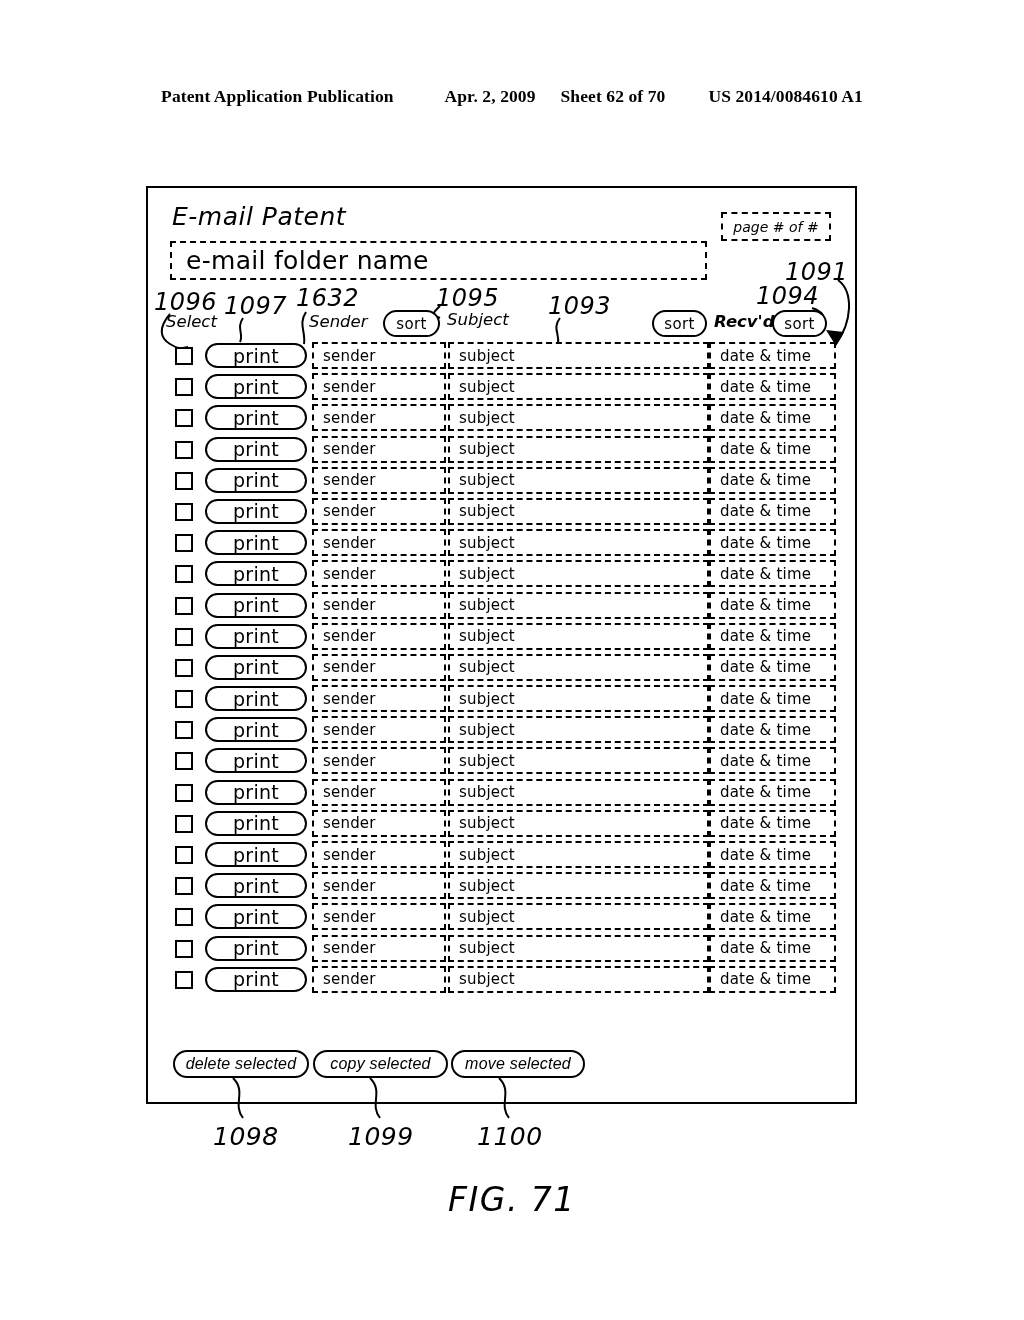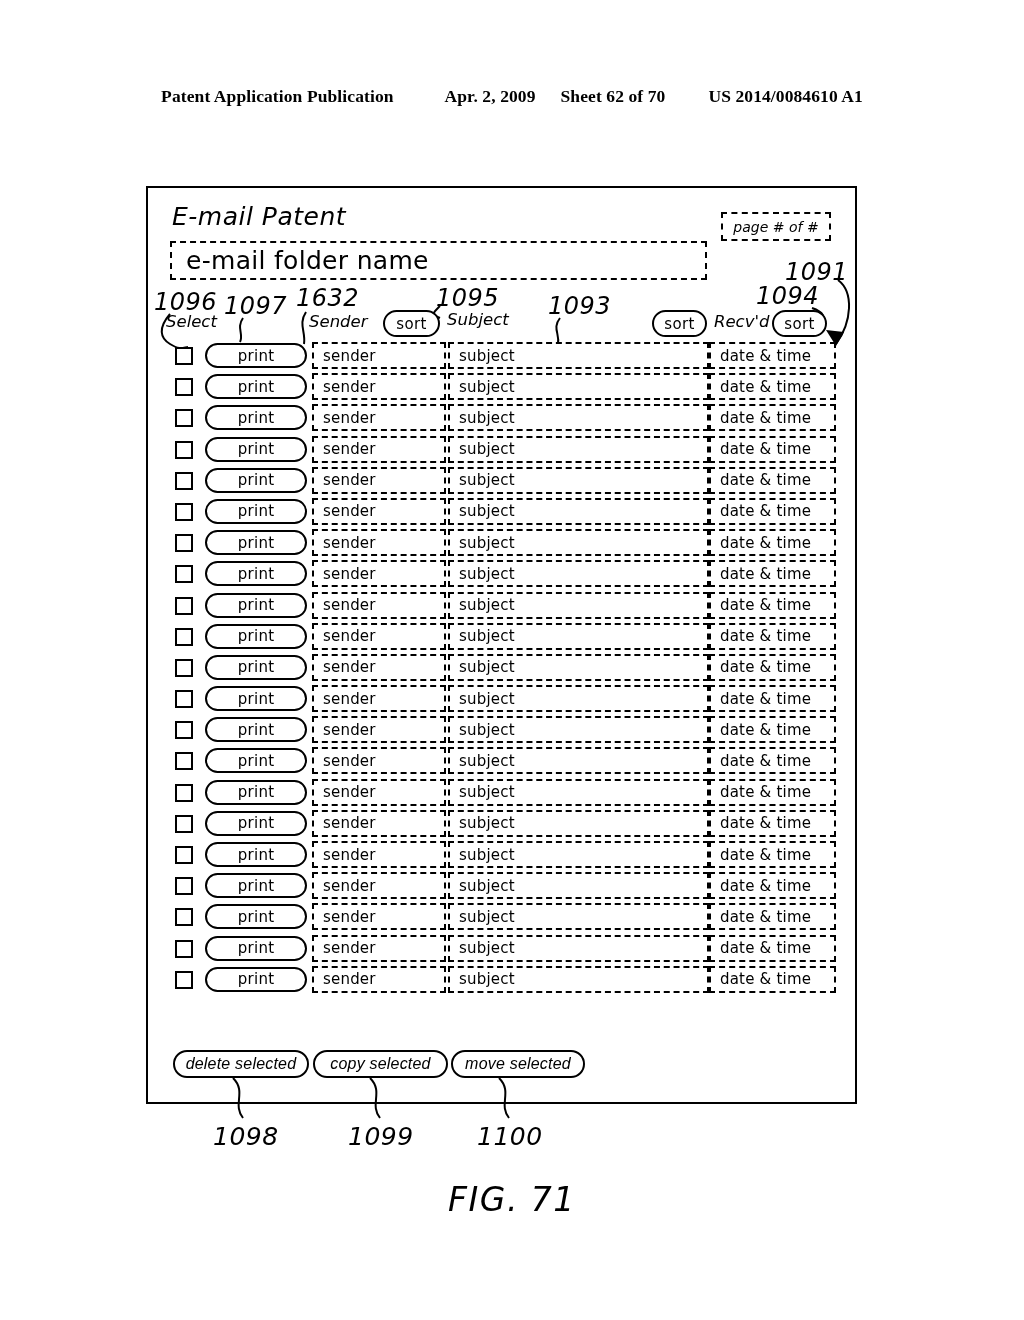--- a/index.html
+++ b/index.html
@@ -99,21 +99,21 @@
   .col-label {
     position: absolute;
     font-family: "DejaVu Sans", sans-serif;
     font-style: italic;
     font-size: 16.5px;
     white-space: nowrap;
   }
   .lbl-select { left: 18px;  top: 124px; }
   .lbl-sender { left: 161px; top: 124px; }
   .lbl-subject{ left: 299px; top: 122px; }
-  .lbl-recvd  { left: 566px; top: 124px; }
+  .lbl-recvd  { left: 566px; top: 124px; font-weight: bold; }
 
   
   .refnum {
     position: absolute;
     font-family: "DejaVu Sans", sans-serif;
     font-style: italic;
     font-size: 24px;
     letter-spacing: 0.5px;
     white-space: nowrap;
   }
@@ -172,21 +172,21 @@
     width: 102px;
     height: 25px;
     border: 2.5px solid #000;
     border-radius: 13px;
     box-sizing: border-box;
     background: #fff;
     display: flex;
     align-items: center;
     justify-content: center;
     font-family: "DejaVu Sans", sans-serif;
-    font-size: 15px;
+    font-size: 19px;
     letter-spacing: 0.3px;
   }
   .cell {
     position: absolute;
     top: 0px;
     height: 27px;
     border: 2.5px dashed #000;
     box-sizing: border-box;
     display: flex;
     align-items: center;

